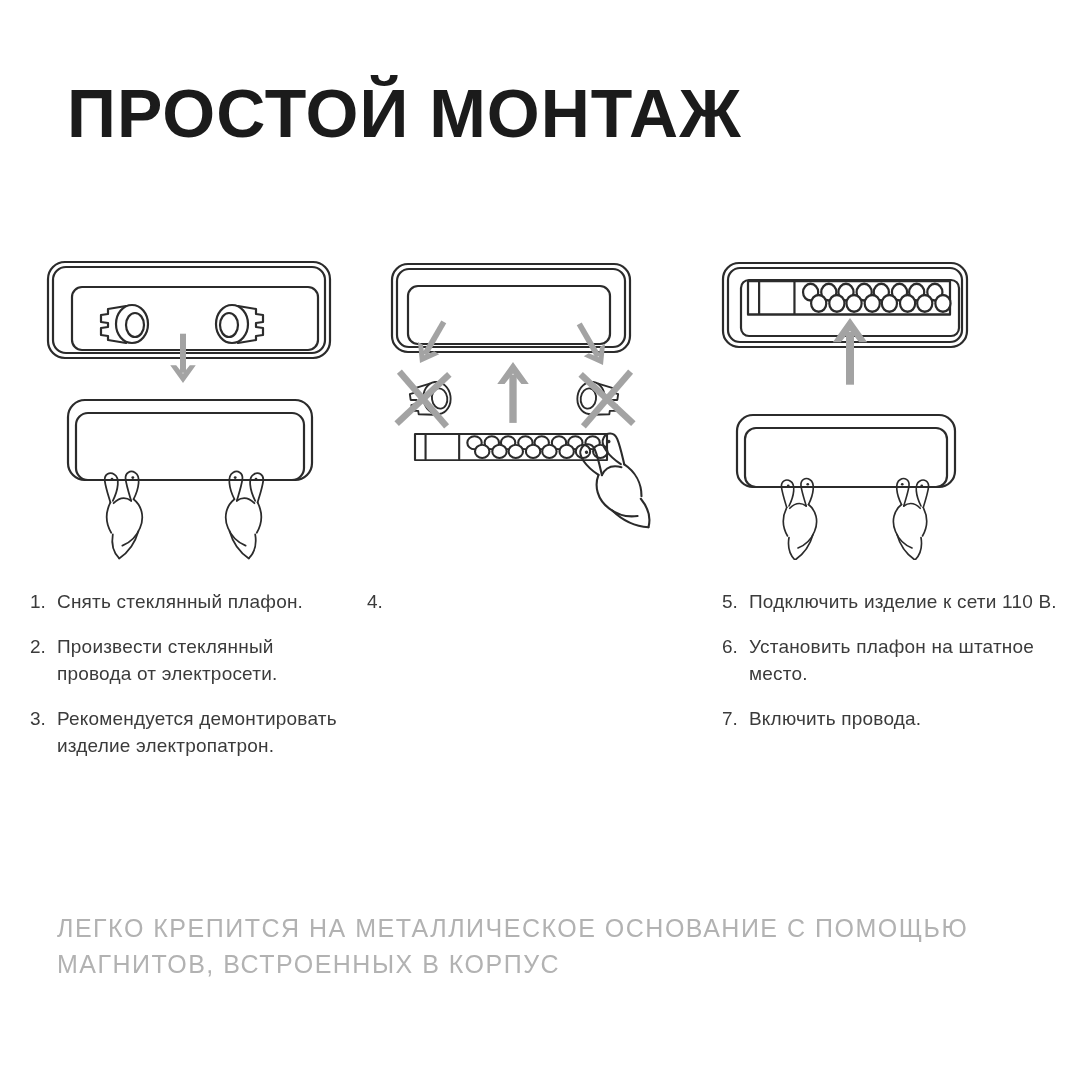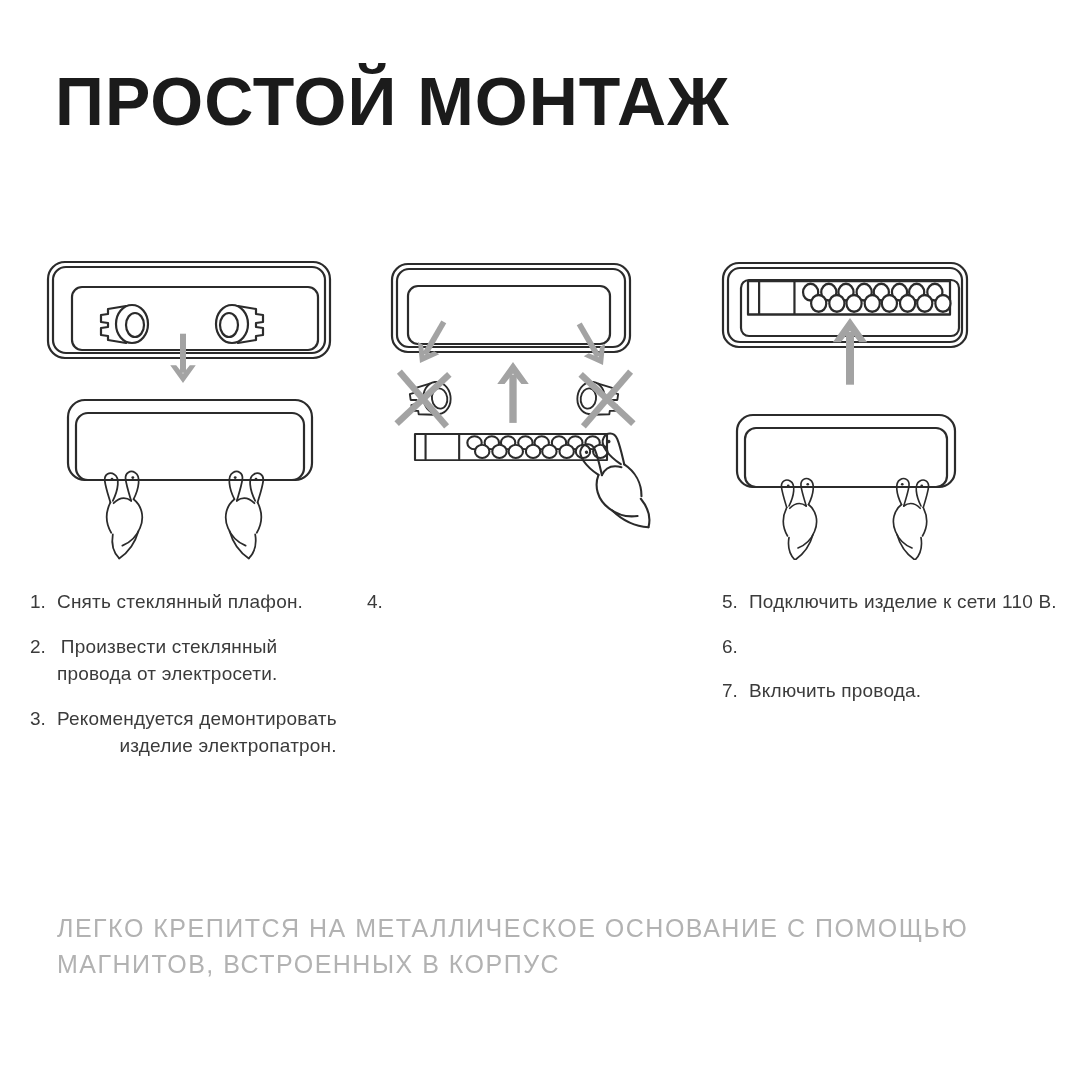--- a/index.html
+++ b/index.html
@@ -2,21 +2,21 @@
 <html><head>
 <meta charset="utf-8">
 <style>
   html,body{margin:0;padding:0;}
   body{
     width:1080px;height:1080px;position:relative;overflow:hidden;
     background:#ffffff;
     font-family:"Liberation Sans","DejaVu Sans",sans-serif;
   }
   .title{
-    position:absolute;left:55px;top:62px;margin:0;
+    position:absolute;left:55px;top:62px;margin:12px;
     font-size:68px;font-weight:700;letter-spacing:1px;color:#1b1b1b;
   }
   .figures{
     position:absolute;left:28px;top:250px;
     display:grid;grid-template-columns:345px 345px 345px;
   }
   .fig{width:300px;height:310px;}
   .fig1{margin-left:12px;}
   .fig2{margin-left:12px;}
   .fig3{margin-left:-3px;}
@@ -28,21 +28,20 @@
   .stepcol.c1{padding-left:2px;}
   .stepcol.c2{padding-left:-0px;margin-left:-6px;}
   .stepcol.c3{padding-left:4px;}
   .step{display:flex;margin-bottom:17px;}
   .step .num{
     flex:0 0 27px;font-size:19px;color:#3b3b3b;line-height:1.45;
   }
   .step .txt{
     font-size:19px;color:#3b3b3b;line-height:1.45;white-space:pre-line;
     letter-spacing:0.2px;
-    text-align:right;
   }
   .footer{
     position:absolute;left:57px;top:910px;
     font-size:25px;line-height:1.45;letter-spacing:1.5px;
     color:#b2b2b2;white-space:pre-line;
   }
   
   .ln{fill:none;stroke:#2b2b2b;stroke-width:2.2;stroke-linecap:round;stroke-linejoin:round;}
   .lnw{fill:#ffffff;stroke:#2b2b2b;stroke-width:2.2;stroke-linecap:round;stroke-linejoin:round;}
   .gray{stroke:#a3a3a3;}
@@ -215,20 +214,22 @@
       <span class="num">4.</span>
     </div>
   </div>
   <div class="stepcol c3">
     <div class="step">
       <span class="num">5.</span>
       <span class="txt">Подключить изделие к сети 110 В.</span>
     </div>
     <div class="step">
       <span class="num">6.</span>
+      <span class="txt">Установить  плафон на штатное
+место.</span>
     </div>
     <div class="step">
       <span class="num">7.</span>
       <span class="txt">Включить провода.</span>
     </div>
   </div>
 </div>
 
 <div class="footer">ЛЕГКО КРЕПИТСЯ НА МЕТАЛЛИЧЕСКОЕ ОСНОВАНИЕ С ПОМОЩЬЮ
 МАГНИТОВ, ВСТРОЕННЫХ В КОРПУС</div>

